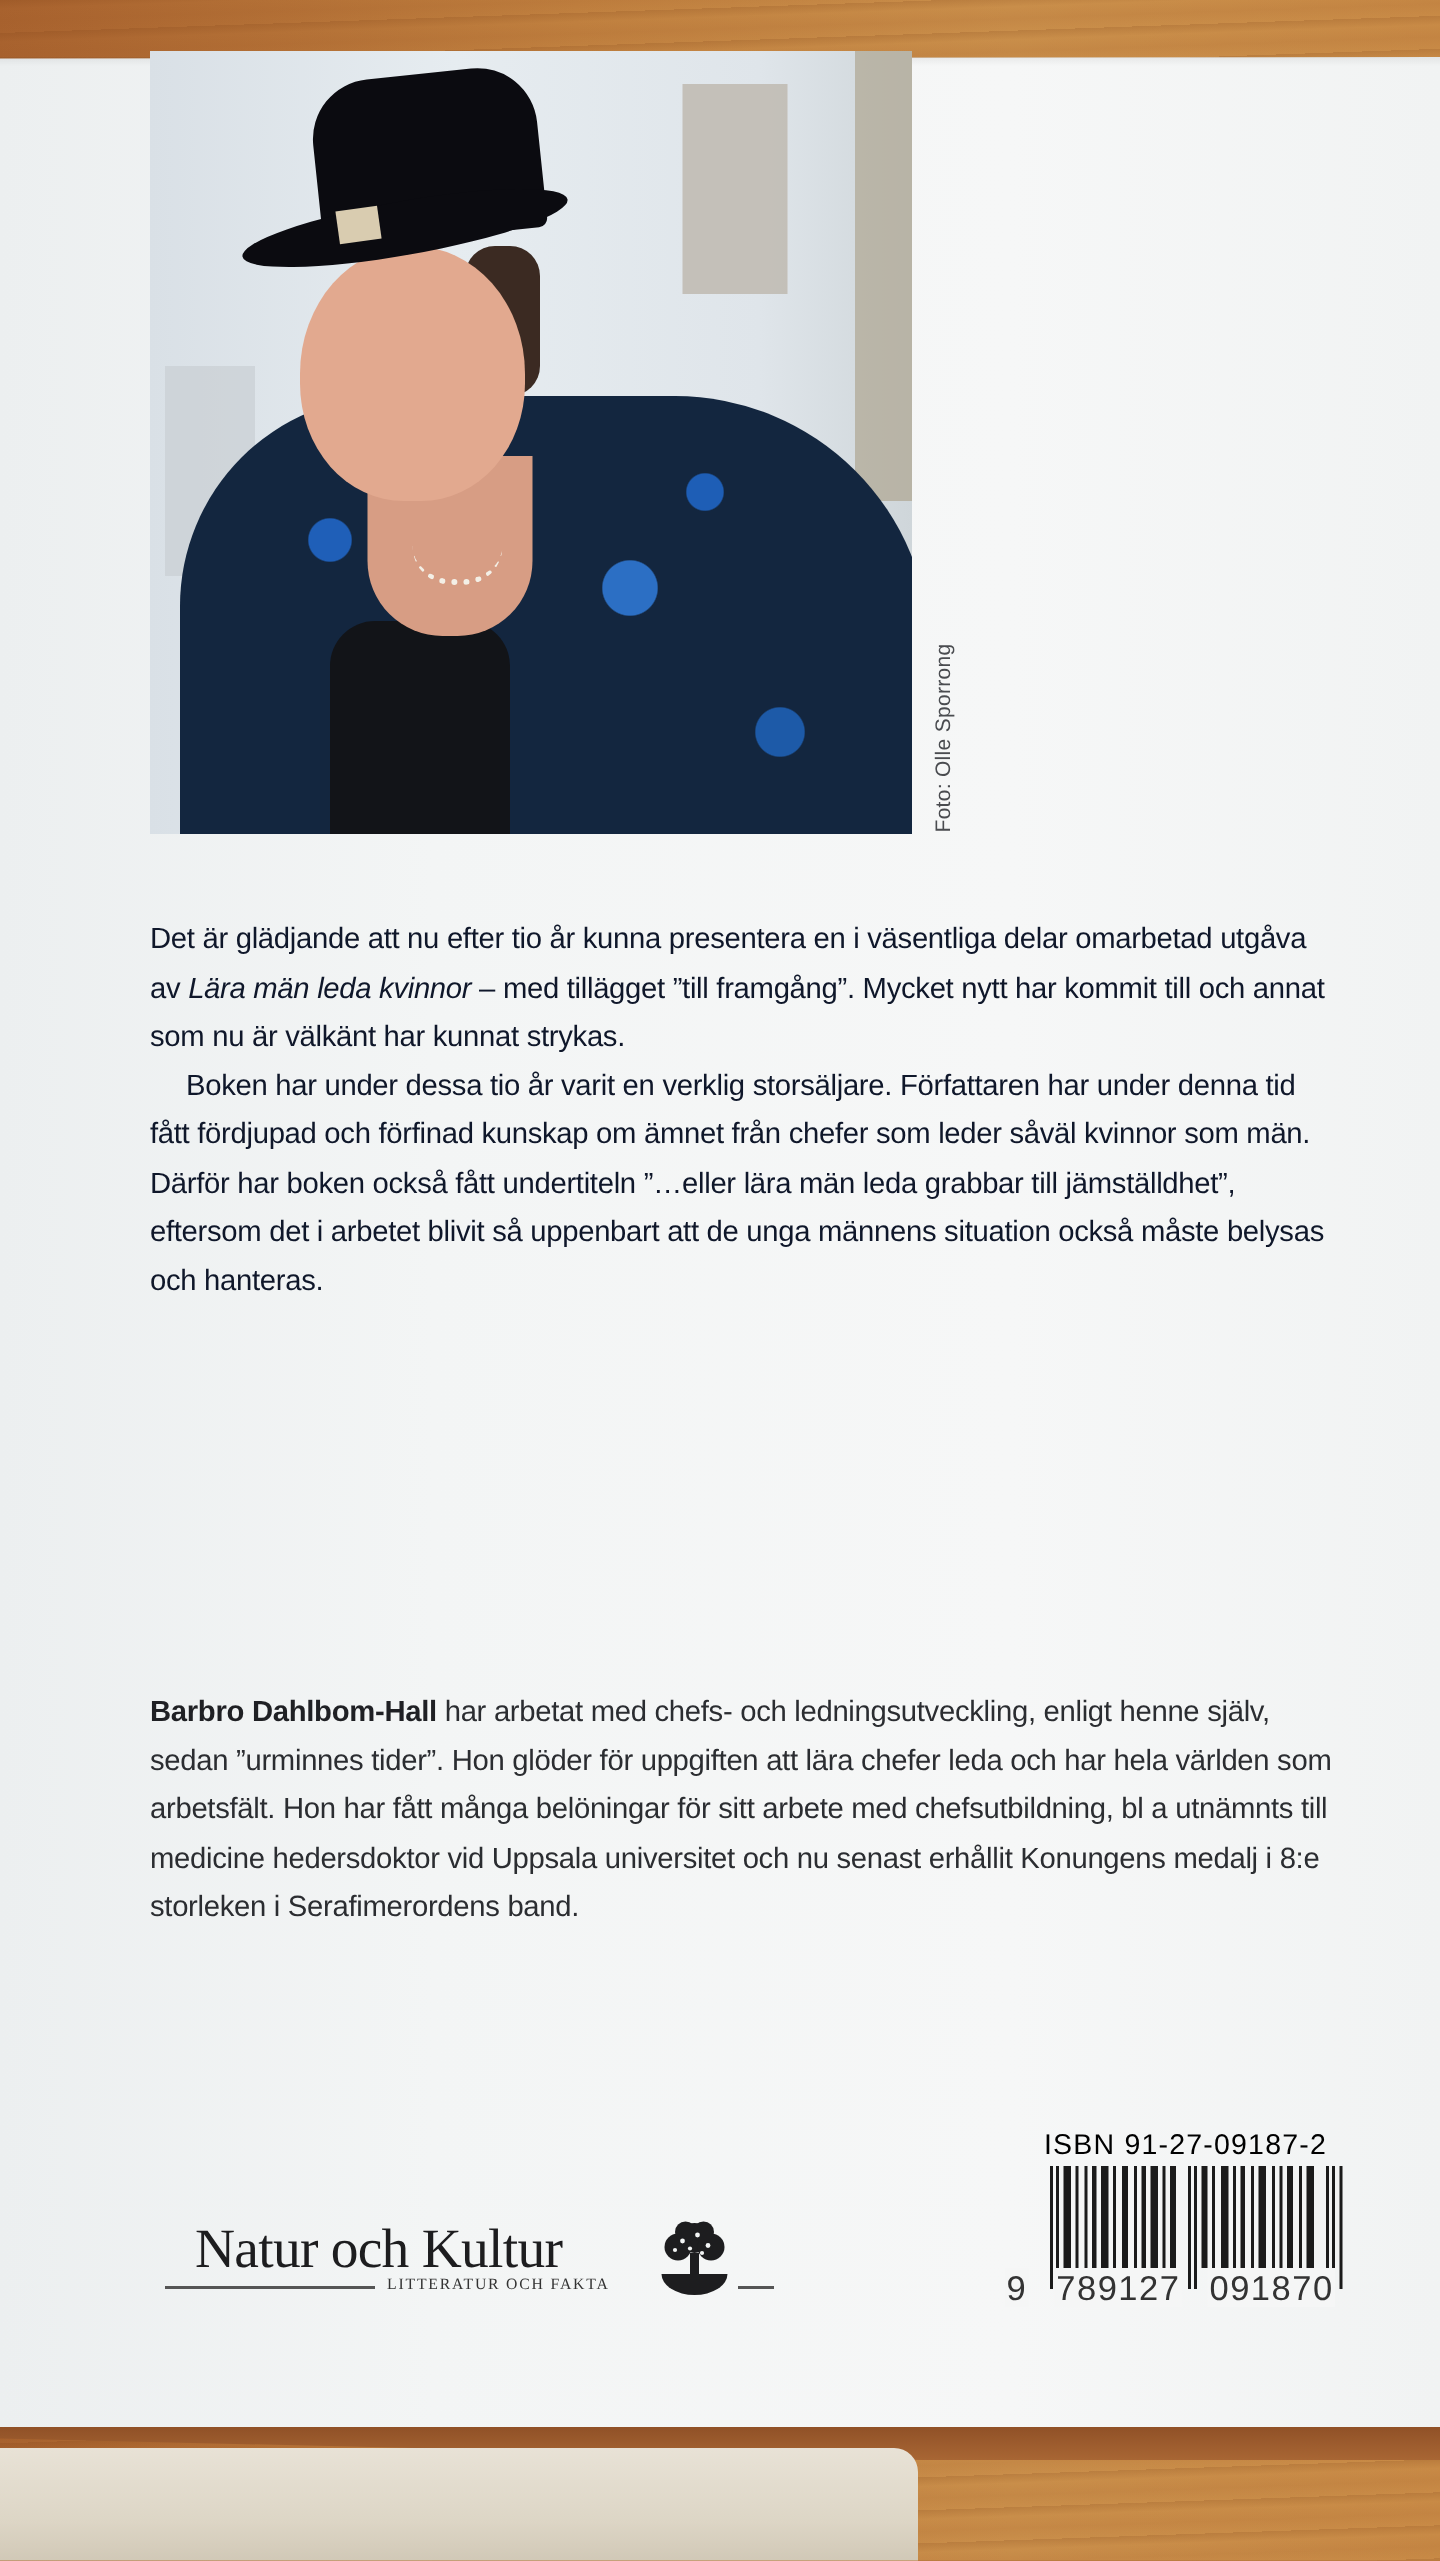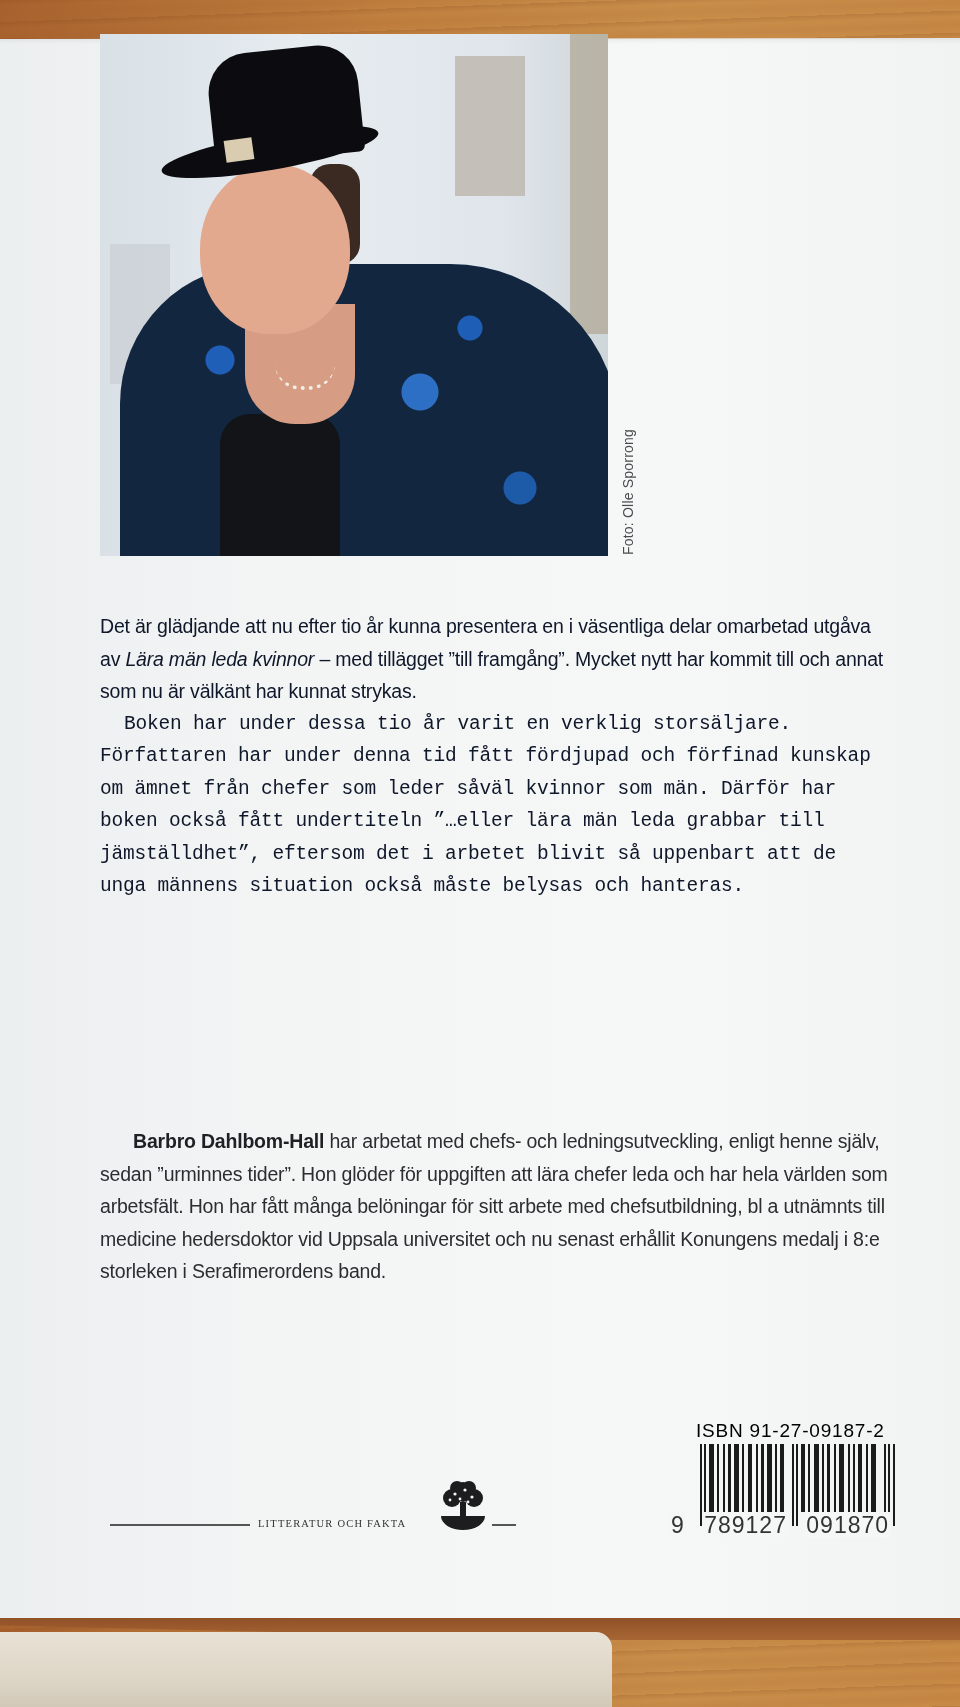--- a/index.html
+++ b/index.html
@@ -56,28 +56,28 @@
       transform-origin: 0 0; transform: rotate(-90deg);
       font-size: 14px; color: #4a4c50; white-space: nowrap; letter-spacing: 0.2px;
     }
 
     .body-text {
       position: absolute; left: 100px; top: 610px; width: 790px;
       font-size: 19.5px; line-height: 32.5px; color: #0f172a;
       letter-spacing: -0.2px;
     }
     .body-text p { margin: 0; }
-    .body-text p.indent { text-indent: 24px; font-family: Liberation Mono, monospace; }
+    .body-text p.indent { text-indent: 24px; }
     .body-text em { font-style: italic; }
     .bio {
       position: absolute; left: 100px; top: 1125px; width: 800px;
       font-size: 19.5px; line-height: 32.5px; color: #2b2d31; letter-spacing: -0.2px;
     }
     .bio p { margin: 0; }
-    .bio strong { font-weight: bold; color: #1f2024; margin-left: 33px; }
+    .bio strong { font-weight: bold; color: #1f2024; }
 
     .publisher {
       position: absolute; left: 110px; top: 1478px; width: 410px; height: 60px;
     }
     .publisher .name {
       position: absolute; left: 20px; top: 0px;
       font-family: "Liberation Serif", "DejaVu Serif", serif;
       font-size: 37px; color: #1d1d1f; letter-spacing: -0.5px; white-space: nowrap;
     }
     .publisher .rule-left { position:absolute; left: 0px; top: 46px; width: 140px; height: 1.5px; background:#555; }
@@ -142,20 +142,21 @@
   <p><span>Det är glädjande att nu efter tio år kunna presentera en i väsentliga delar omarbetad utgåva av </span><em>Lära män leda kvinnor</em><span> – med tillägget ”till framgång”. Mycket nytt har kommit till och annat som nu är välkänt har kunnat strykas.</span></p>
   <p class="indent"><span>Boken har under dessa tio år varit en verklig storsäljare. Författaren har under denna tid fått fördjupad och förfinad kunskap om ämnet från chefer som leder såväl kvinnor som män. Därför har boken också fått undertiteln ”…eller lära män leda grabbar till jämställdhet”, eftersom det i arbetet blivit så uppenbart att de unga männens situation också måste belysas och hanteras.</span></p>
 </div>
 
 <div class="bio">
   <p><strong>Barbro Dahlbom-Hall</strong><span> har arbetat med chefs- och ledningsutveckling, enligt henne själv, sedan ”urminnes tider”. Hon glöder för uppgiften att lära chefer leda och har hela världen som arbetsfält. Hon har fått många belöningar för sitt arbete med chefsutbildning, bl a utnämnts till medicine hedersdoktor vid Uppsala universitet och nu senast erhållit Konungens medalj i 8:e storleken i Serafimerordens band.</span></p>
 </div>
 
 <div class="publisher">
   <div class="rule-left"></div>
+  <div class="name">Natur och Kultur</div>
   <div class="tagline">LITTERATUR OCH FAKTA</div>
   <svg class="tree" viewBox="0 0 56 56">
     <g fill="#1d1d1f">
       <circle cx="28" cy="14" r="10"></circle>
       <circle cx="17" cy="20" r="9"></circle>
       <circle cx="39" cy="20" r="9"></circle>
       <circle cx="22" cy="10" r="7"></circle>
       <circle cx="34" cy="10" r="7"></circle>
       <rect x="25" y="24" width="6" height="14"></rect>
       <path d="M6 38 H50 A22 14 0 0 1 6 38 Z"></path>

